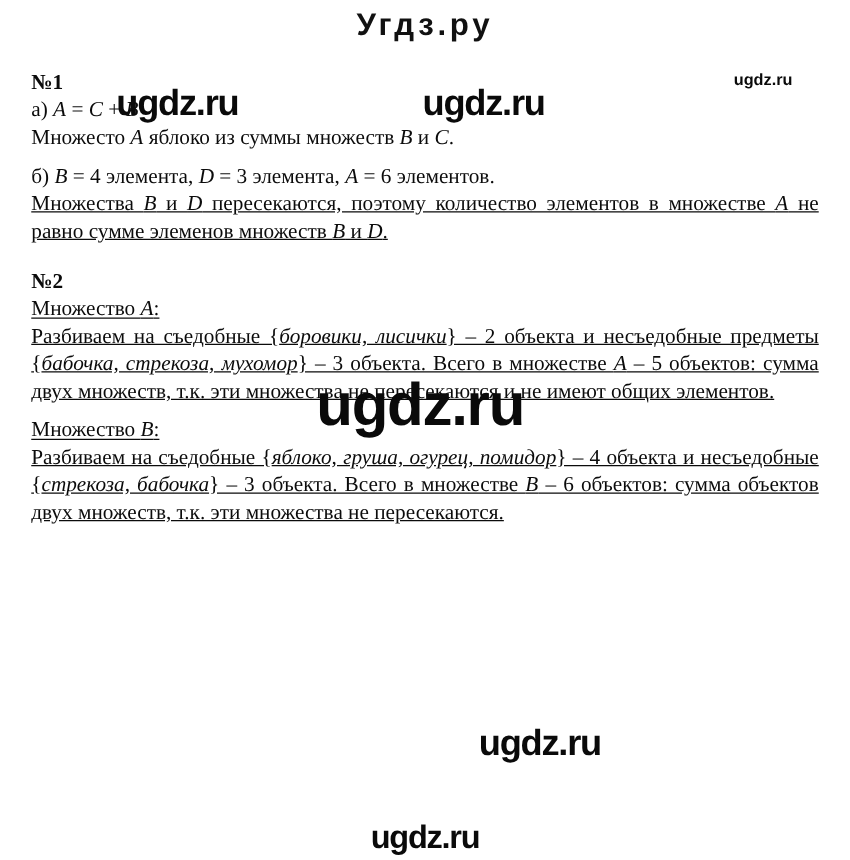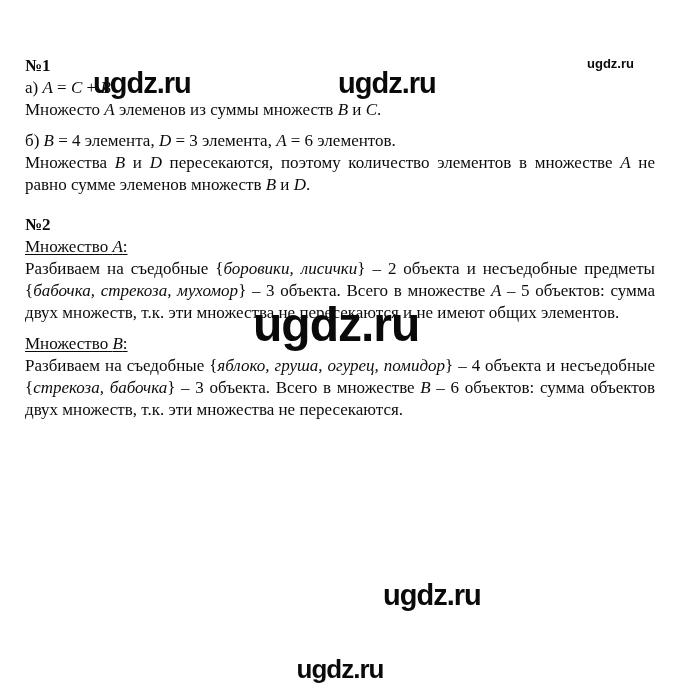--- a/index.html
+++ b/index.html
@@ -35,49 +35,50 @@
   .wm-lower{top:581px;left:383px;font-size:29px;letter-spacing:-1px;}
   .wm-footer{top:656px;left:0;width:680px;text-align:center;font-size:26px;letter-spacing:-1px;}
 
   
   .content{
     position:absolute;top:55px;left:25px;width:630px;
     font-size:17px;line-height:22px;
   }
   .blk{margin:0;}
   .lesson-title,.task-number{font-weight:bold;}
-  .paragraph{text-align:justify;}
+  .paragraph{text-align:justify;text-decoration:underline;}
   .text-line,.section-heading{text-align:left;}
   .i{font-style:italic;}
   .u{text-decoration:underline;text-underline-offset:2px;}
   .spacer-s{height:9px;}
   .spacer-m{height:18px;}
 </style>
 </head>
 <body>
 
 <div class="page">
 
+  <div class="site-header">Угдз.ру</div>
 
   <div class="wm wm-top-right">ugdz.ru</div>
 
   <div class="wm wm-upper-left">ugdz.ru</div>
 
   <div class="wm wm-upper-center">ugdz.ru</div>
 
   <div class="wm wm-middle">ugdz.ru</div>
 
   <div class="wm wm-lower">ugdz.ru</div>
 
   <div class="wm wm-footer">ugdz.ru</div>
 
   <div class="content">
       <div class="blk task-number"><span>№1</span></div>
       <div class="blk text-line"><span>а) </span><span class="i">A</span><span> = </span><span class="i">C</span><span> + </span><span class="i">B</span></div>
-      <div class="blk text-line"><span>Множесто </span><span class="i">A</span><span> элеменов из суммы множеств </span><span class="i">B</span><span> и </span><span class="i">C</span><span>.</span></div>
+      <div class="blk text-line"><span>Множесто </span><span class="i">A</span><span> яблоко из суммы множеств </span><span class="i">B</span><span> и </span><span class="i">C</span><span>.</span></div>
       <div class="spacer-s"></div>
       <div class="blk text-line"><span>б) </span><span class="i">B</span><span> = 4 элемента, </span><span class="i">D</span><span> = 3 элемента, </span><span class="i">A</span><span> = 6 элементов.</span></div>
       <div class="blk paragraph"><span>Множества </span><span class="i">B</span><span> и </span><span class="i">D</span><span> пересекаются, поэтому количество элементов в множестве </span><span class="i">A</span><span> не равно сумме элеменов множеств </span><span class="i">B</span><span> и </span><span class="i">D</span><span>.</span></div>
       <div class="spacer-m"></div>
       <div class="blk task-number"><span>№2</span></div>
       <div class="blk section-heading"><span class="u">Множество </span><span class="i u">A</span><span class="u">:</span></div>
       <div class="blk paragraph"><span>Разбиваем на съедобные {</span><span class="i">боровики, лисички</span><span>} – 2 объекта и несъедобные предметы {</span><span class="i">бабочка, стрекоза, мухомор</span><span>} – 3 объекта. Всего в множестве </span><span class="i">A</span><span> – 5 объектов: сумма двух множеств, т.к. эти множества не пересекаются и не имеют общих элементов.</span></div>
       <div class="spacer-s"></div>
       <div class="blk section-heading"><span class="u">Множество </span><span class="i u">B</span><span class="u">:</span></div>
       <div class="blk paragraph"><span>Разбиваем на съедобные {</span><span class="i">яблоко, груша, огурец, помидор</span><span>} – 4 объекта и несъедобные {</span><span class="i">стрекоза, бабочка</span><span>} – 3 объекта. Всего в множестве </span><span class="i">B</span><span> – 6 объектов: сумма объектов двух множеств, т.к. эти множества не пересекаются.</span></div>

